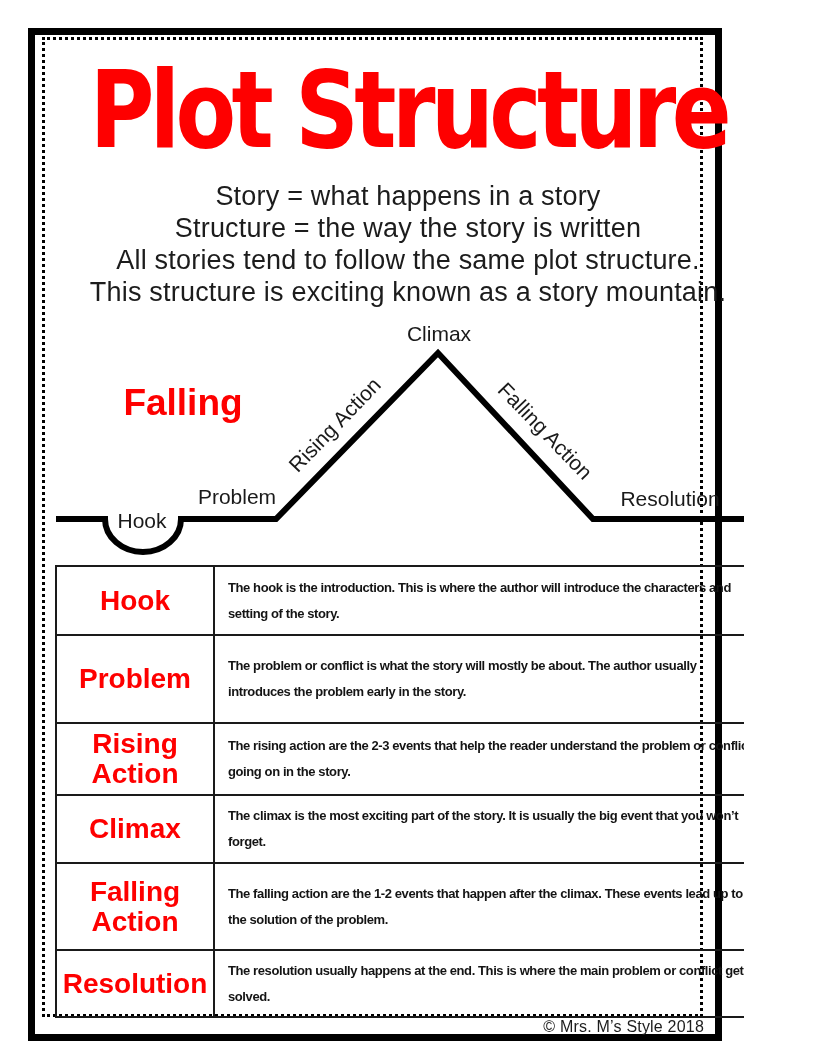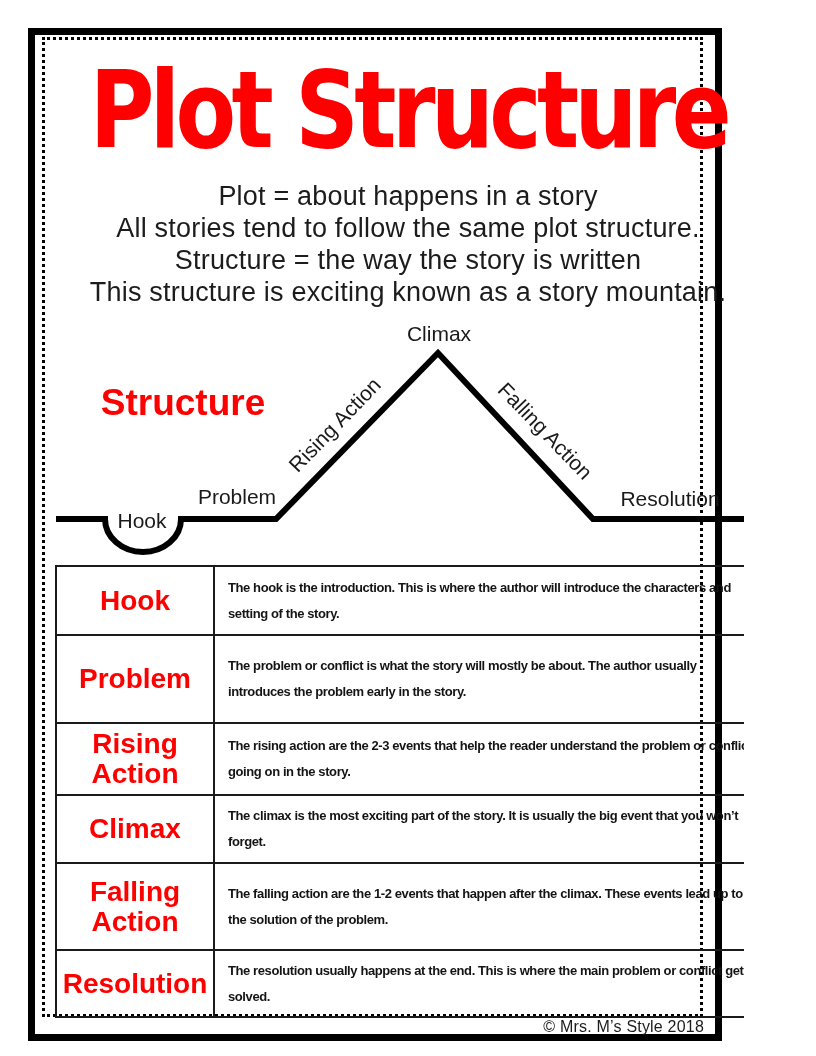--- a/index.html
+++ b/index.html
@@ -129,34 +129,34 @@
   <div class="outer-border"></div>
   <div class="dotted-border"></div>
 
   <div class="content">
 
     <div class="title-wrap">
       <span class="page-title">Plot Structure</span>
     </div>
 
     <div class="intro">
-      <span class="intro-line">Plot = about happens in a story</span>
+      <span class="intro-line">Story = what happens in a story</span>
+      <span class="intro-line">Structure = the way the story is written</span>
       <span class="intro-line">All stories tend to follow the same plot structure.</span>
-      <span class="intro-line">Structure = the way the story is written</span>
       <span class="intro-line">This structure is exciting known as a story mountain.</span>
     </div>
 
     <div class="diagram">
       <svg width="726" height="250" viewBox="45 298 726 250" aria-hidden="true">
         <path d="M 56 505 L 105 505 A 38 33 0 0 0 181 505 L 276 505 L 438 339 L 593 505 L 753 505" fill="none" stroke="#000000" stroke-width="6" stroke-linejoin="miter" stroke-linecap="butt"></path>
       </svg>
 
       <div class="sm-heading">
         <br>
-        <span>Structure</span>
+        <span>Falling</span>
       </div>
 
       <span class="m-label" style="left:97px;  top:209px;">Hook</span>
       <span class="m-label" style="left:192px; top:185px;">Problem</span>
       <span class="m-label rot-up" style="left:290px; top:113px;">Rising Action</span>
       <span class="m-label" style="left:394px; top:22px;">Climax</span>
       <span class="m-label rot-down" style="left:500px; top:119px;">Falling Action</span>
       <span class="m-label" style="left:625px; top:187px;">Resolution</span>
     </div>
 

